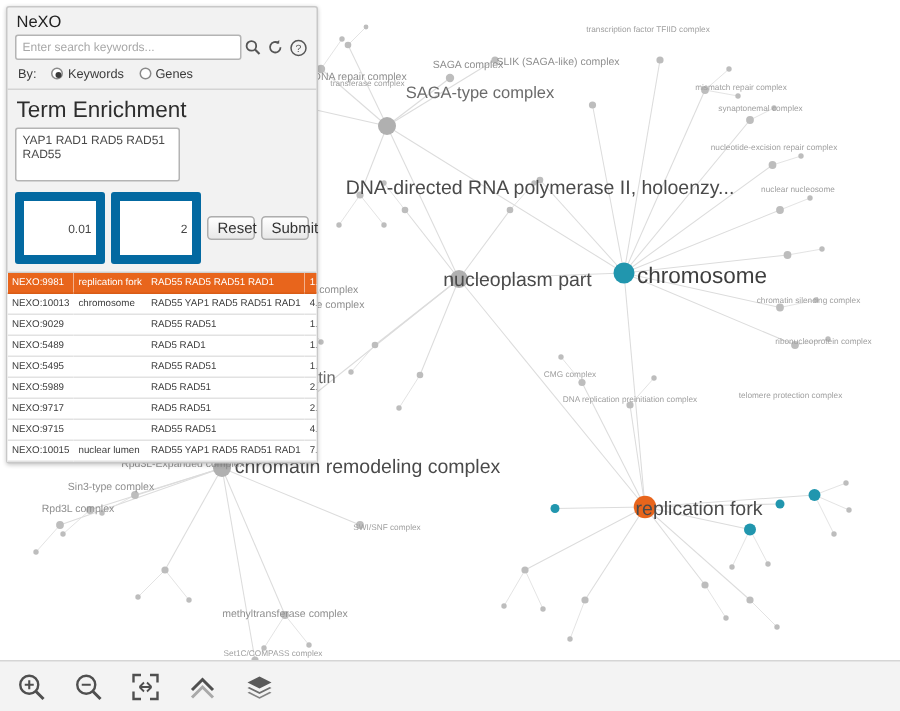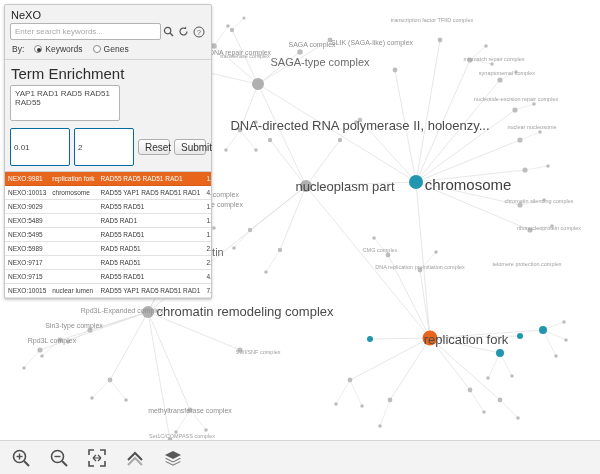--- a/index.html
+++ b/index.html
@@ -127,27 +127,28 @@
     font-family: "Liberation Sans", sans-serif;
   }
   .param-row {
     display: flex;
     align-items: center;
     gap: 4px;
     padding: 0 5px 5px 5px;
   }
   .param-input {
     width: 60px; height: 15px;
-    border: 1px solid #0369a1;
+    border: 6px solid #0369a1;
     border-radius: 2px;
     background: #fff;
     font-size: 8px;
     color: #444;
     padding: 18px 3px;
     font-family: "Liberation Sans", sans-serif;
+    text-align: right;
   }
   .param-input.wide { flex: 1; }
   .btn {
     height: 16px;
     min-width: 32px;
     padding: 0 6px;
     font-size: 10px;
     border: 1px solid #aeaeae;
     border-radius: 3px;
     background: linear-gradient(#ffffff, #e8e8e8);

